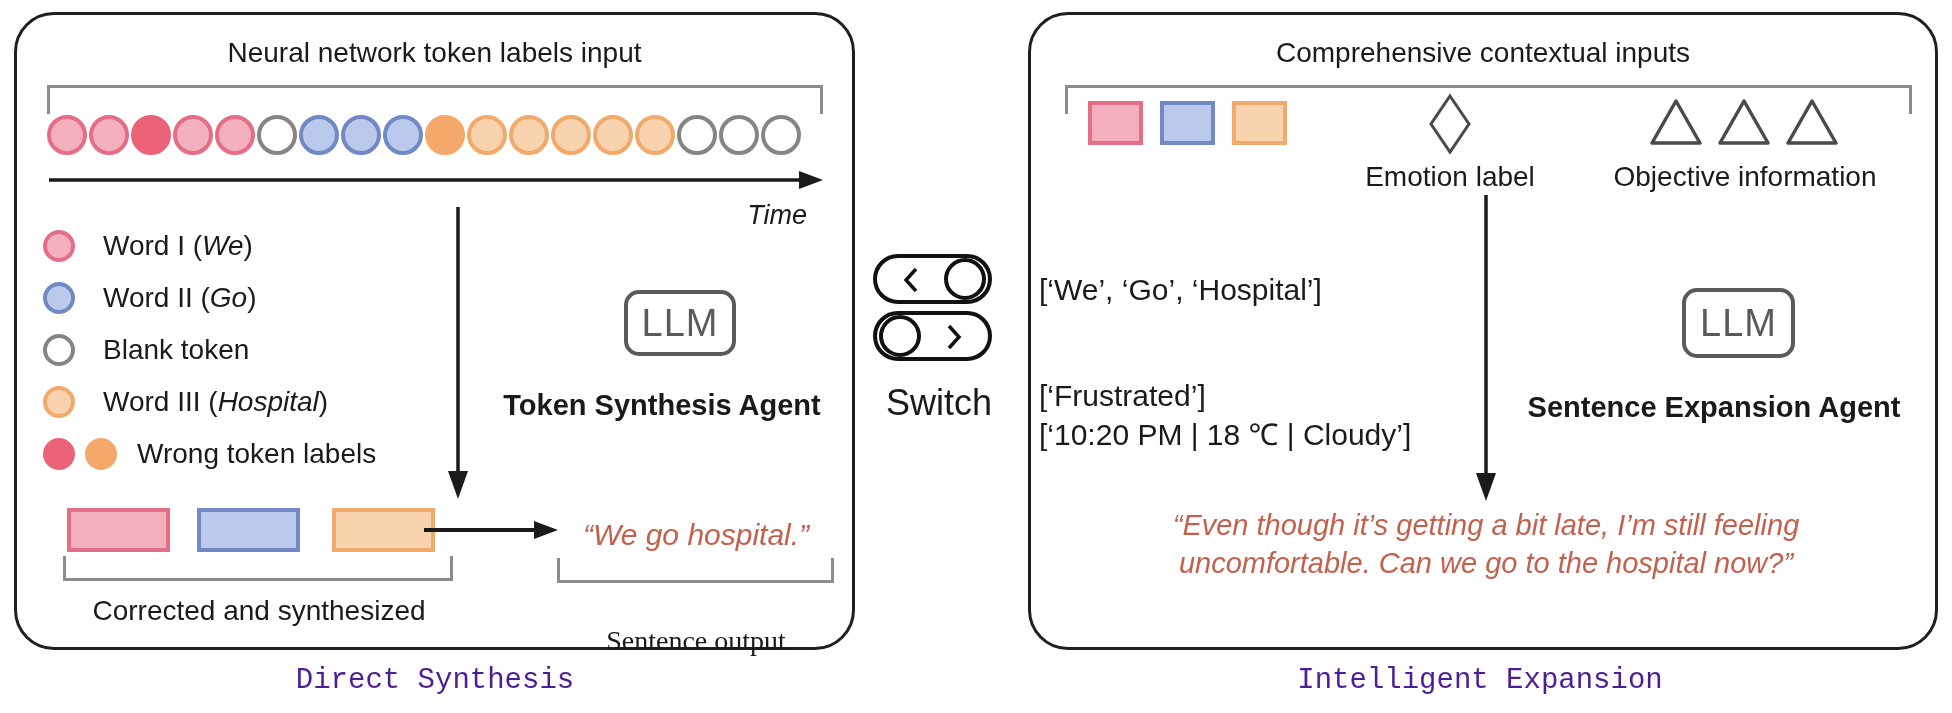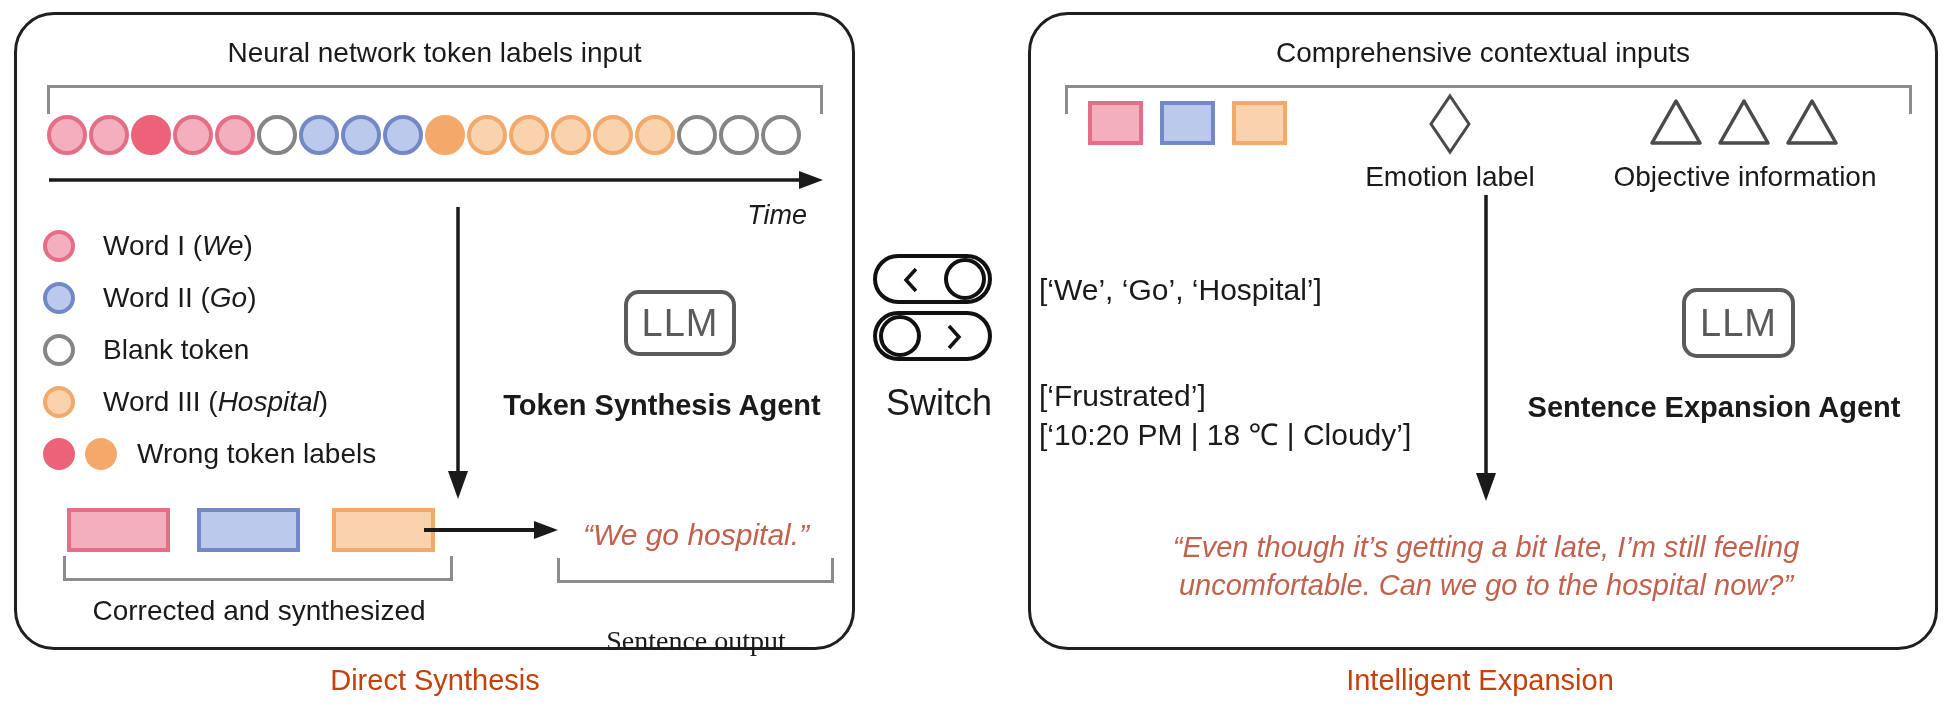--- a/index.html
+++ b/index.html
@@ -3,21 +3,21 @@
 <meta charset="utf-8">
 <style>
   html,body{margin:0;padding:0;background:#ffffff;}
   body{width:1952px;height:713px;position:relative;overflow:hidden;
        font-family:"Liberation Sans", sans-serif;color:var(--ink);}
   .abs{position:absolute;}
   .panel{position:absolute;top:12px;height:638px;border:3px solid #1f1f1f;border-radius:40px;box-sizing:border-box;background:#fff;}
   #panel-left{left:14px;width:841px;}
   #panel-right{left:1028px;width:910px;}
   .title{font-size:28px;text-align:center;white-space:nowrap;}
-  .caption{position:absolute;top:664px;font-size:29px;text-align:center;color:#c2410c;}
+  .caption{position:absolute;top:664px;font-size:29px;text-align:center;color:#4c1d95;font-family:Liberation Mono, monospace;}
   .bracket-down{border-top:3px solid var(--bracket);border-left:3px solid var(--bracket);border-right:3px solid var(--bracket);}
   .bracket-up{border-bottom:3px solid var(--bracket);border-left:3px solid var(--bracket);border-right:3px solid var(--bracket);}
   
   #token-row{display:flex;gap:2px;}
   .tok{width:40px;height:40px;border-radius:50%;border:4px solid #999;box-sizing:border-box;background:#fff;}
   .tok.pink,.sw.pink{background:var(--pink-fill);border-color:var(--pink-border);}
   .tok.blue,.sw.blue{background:var(--blue-fill);border-color:var(--blue-border);}
   .tok.orange,.sw.orange{background:var(--orange-fill);border-color:var(--orange-border);}
   .tok.red-solid,.sw.red-solid{background:var(--red-solid);border-color:var(--red-solid);}
   .tok.orange-solid,.sw.orange-solid{background:var(--orange-solid);border-color:var(--orange-solid);}
@@ -187,18 +187,18 @@
 
   <div class="abs ctx-list" style="left:8px;top:258px;">[‘We’, ‘Go’, ‘Hospital’]</div>
   <div class="abs ctx-list" style="left:8px;top:328px;margin-top:36px;">[‘Frustrated’]</div>
   <div class="abs ctx-list" style="left:8px;top:398px;">[‘10:20 PM | 18 ℃ | Cloudy’]</div>
 
   <div class="abs llm" style="left:627px;top:273px;width:113px;height:70px;">
       <span>LLM</span>
     </div>
   <div class="abs agent" style="left:478px;top:376px;width:410px;">Sentence Expansion Agent</div>
 
-  <div class="abs redtext" style="left:55px;top:513px;width:800px;text-align:center;font-size:29px;line-height:38px;">
+  <div class="abs redtext" style="left:55px;top:491px;width:800px;text-align:center;font-size:29px;line-height:38px;">
     <div>“Even though it’s getting a bit late, I’m still feeling</div>
     <div>uncomfortable. Can we go to the hospital now?”</div>
   </div>
 </div>
 <div class="caption" style="left:1180px;width:600px;">Intelligent Expansion</div>
 
 </body></html>

